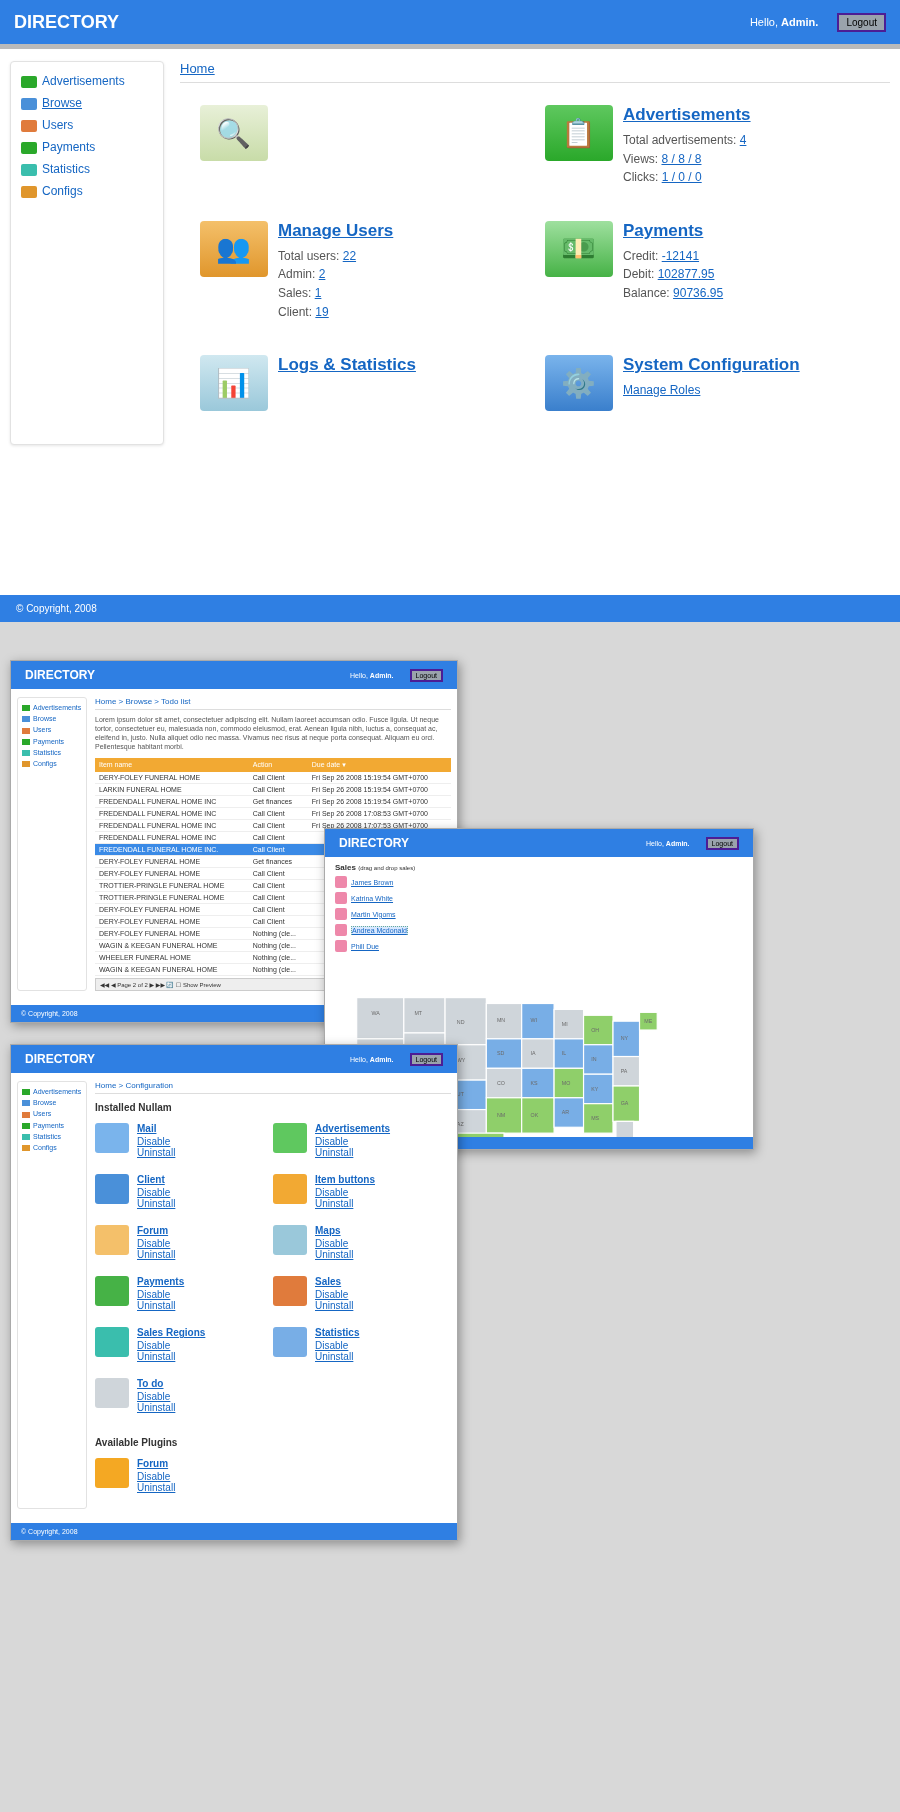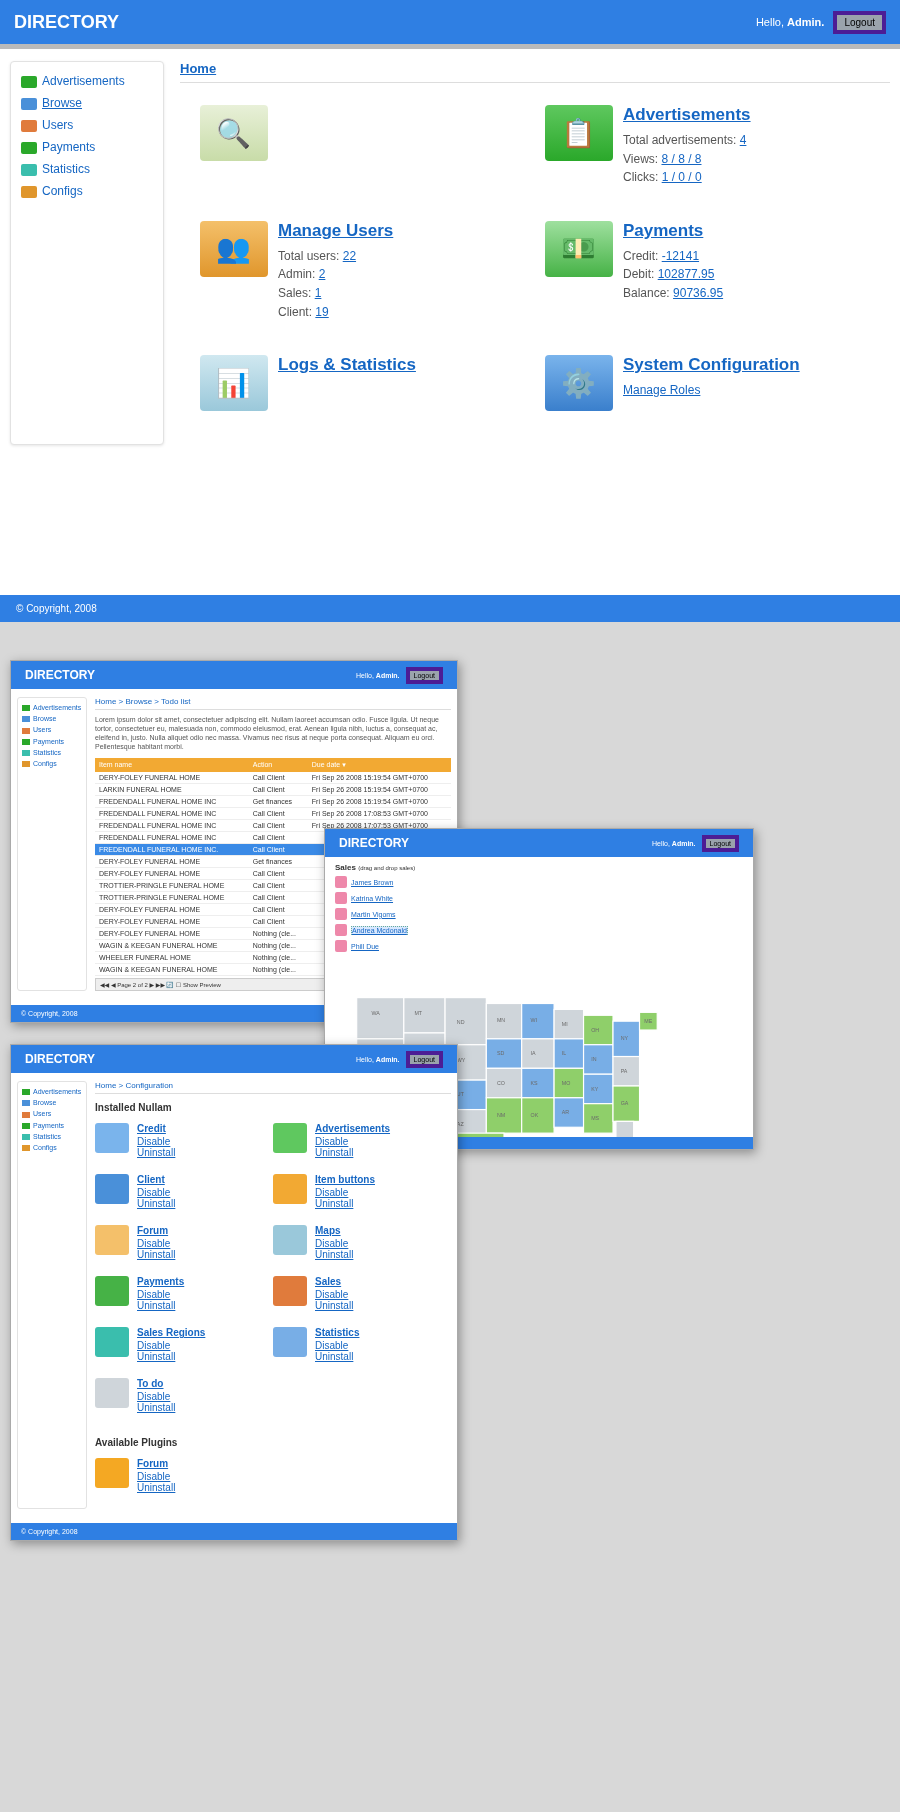--- a/index.html
+++ b/index.html
@@ -1,30 +1,30 @@
 <!DOCTYPE html>
 <html><head>
 <meta charset="utf-8">
 <style>
 *{box-sizing:border-box;margin:0;padding:0}
 body{font-family:Verdana,Arial,sans-serif;font-size:12px;background:#d8d8d8;color:#333;width:900px;margin:0 auto}
 a{color:#1566c3;text-decoration:underline}
 .hdr{background:#2f7fe3;color:#fff;height:44px;display:flex;align-items:center;justify-content:space-between;padding:0 14px}
 .hdr .logo{font:bold 18px/1 Arial}
 .hdr .greet{font-size:11px}
-.hdr .btn-lo{background:#9aa3ac;color:#000;border:4px solid #4c1d95;font-size:10px;padding:2px 7px;margin-left:6px;cursor:pointer}
+.hdr .btn-lo{background:#9aa3ac;color:#000;border:2px solid #4c1d95;font-size:10px;padding:2px 7px;margin-left:16px;cursor:pointer}
 .main{background:#fff;display:flex;padding:12px 10px 40px}
 .side{width:154px;background:#fff;border:1px solid #e2e2e2;border-radius:4px;box-shadow:0 1px 3px rgba(0,0,0,.1);padding:8px;margin-right:16px}
 .side ul{list-style:none}
 .side li{padding:4px 2px;cursor:pointer;white-space:nowrap}
 .side li a{color:#1566c3;text-decoration:none;font-size:12px}
 .side .ico{display:inline-block;width:16px;height:12px;margin-right:5px;vertical-align:middle;border-radius:2px}
 .content{flex:1}
 .crumb{color:#1566c3;font-size:13px;padding-bottom:6px;margin-bottom:22px;border-bottom:1px solid #ddd}
-.crumb a{font-weight:bold}
+.crumb a{font-weight:normal}
 .dash{display:flex;flex-wrap:wrap;padding-left:20px}
 .dcard{width:50%;display:flex;margin-bottom:34px}
 .dcard .pic{width:68px;height:56px;border-radius:4px;margin-right:10px;flex-shrink:0;display:flex;align-items:center;justify-content:center;font-size:28px}
 .dcard h3{margin-bottom:6px}
 .dcard h3 a{font:bold 17px Arial;color:#1566c3}
 .dcard .stat{font-size:12px;color:#555;line-height:1.55}
 .ftr{background:#2f7fe3;color:#fff;font-size:10px;padding:8px 16px}
 .hovered a{color:#c2281a!important}
 
 .gap{height:22px;background:#d8d8d8}
@@ -401,21 +401,21 @@
           <div><span style="display:inline-block;width:8px;height:6px;background:#3abead;margin-right:3px;vertical-align:middle"></span>Statistics</div>
           <div><span style="display:inline-block;width:8px;height:6px;background:#e0962c;margin-right:3px;vertical-align:middle"></span>Configs</div>
         </div>
     <div class="ct plugins">
       <div class="crumb2">Home &gt; Configuration</div>
       <h4>Installed Nullam</h4>
       <div class="grid" id="plug-installed">
             <div class="plug">
               <div class="pi" style="background:#7ab4ec"></div>
               <div>
-                <a href="#" class="t">Credit</a>
+                <a href="#" class="t">Mail</a>
                 <a href="#" class="s">Disable</a>
                 <a href="#" class="s">Uninstall</a>
               </div>
             </div>
             <div class="plug">
               <div class="pi" style="background:#5fc85f"></div>
               <div>
                 <a href="#" class="t">Advertisements</a>
                 <a href="#" class="s">Disable</a>
                 <a href="#" class="s">Uninstall</a>

